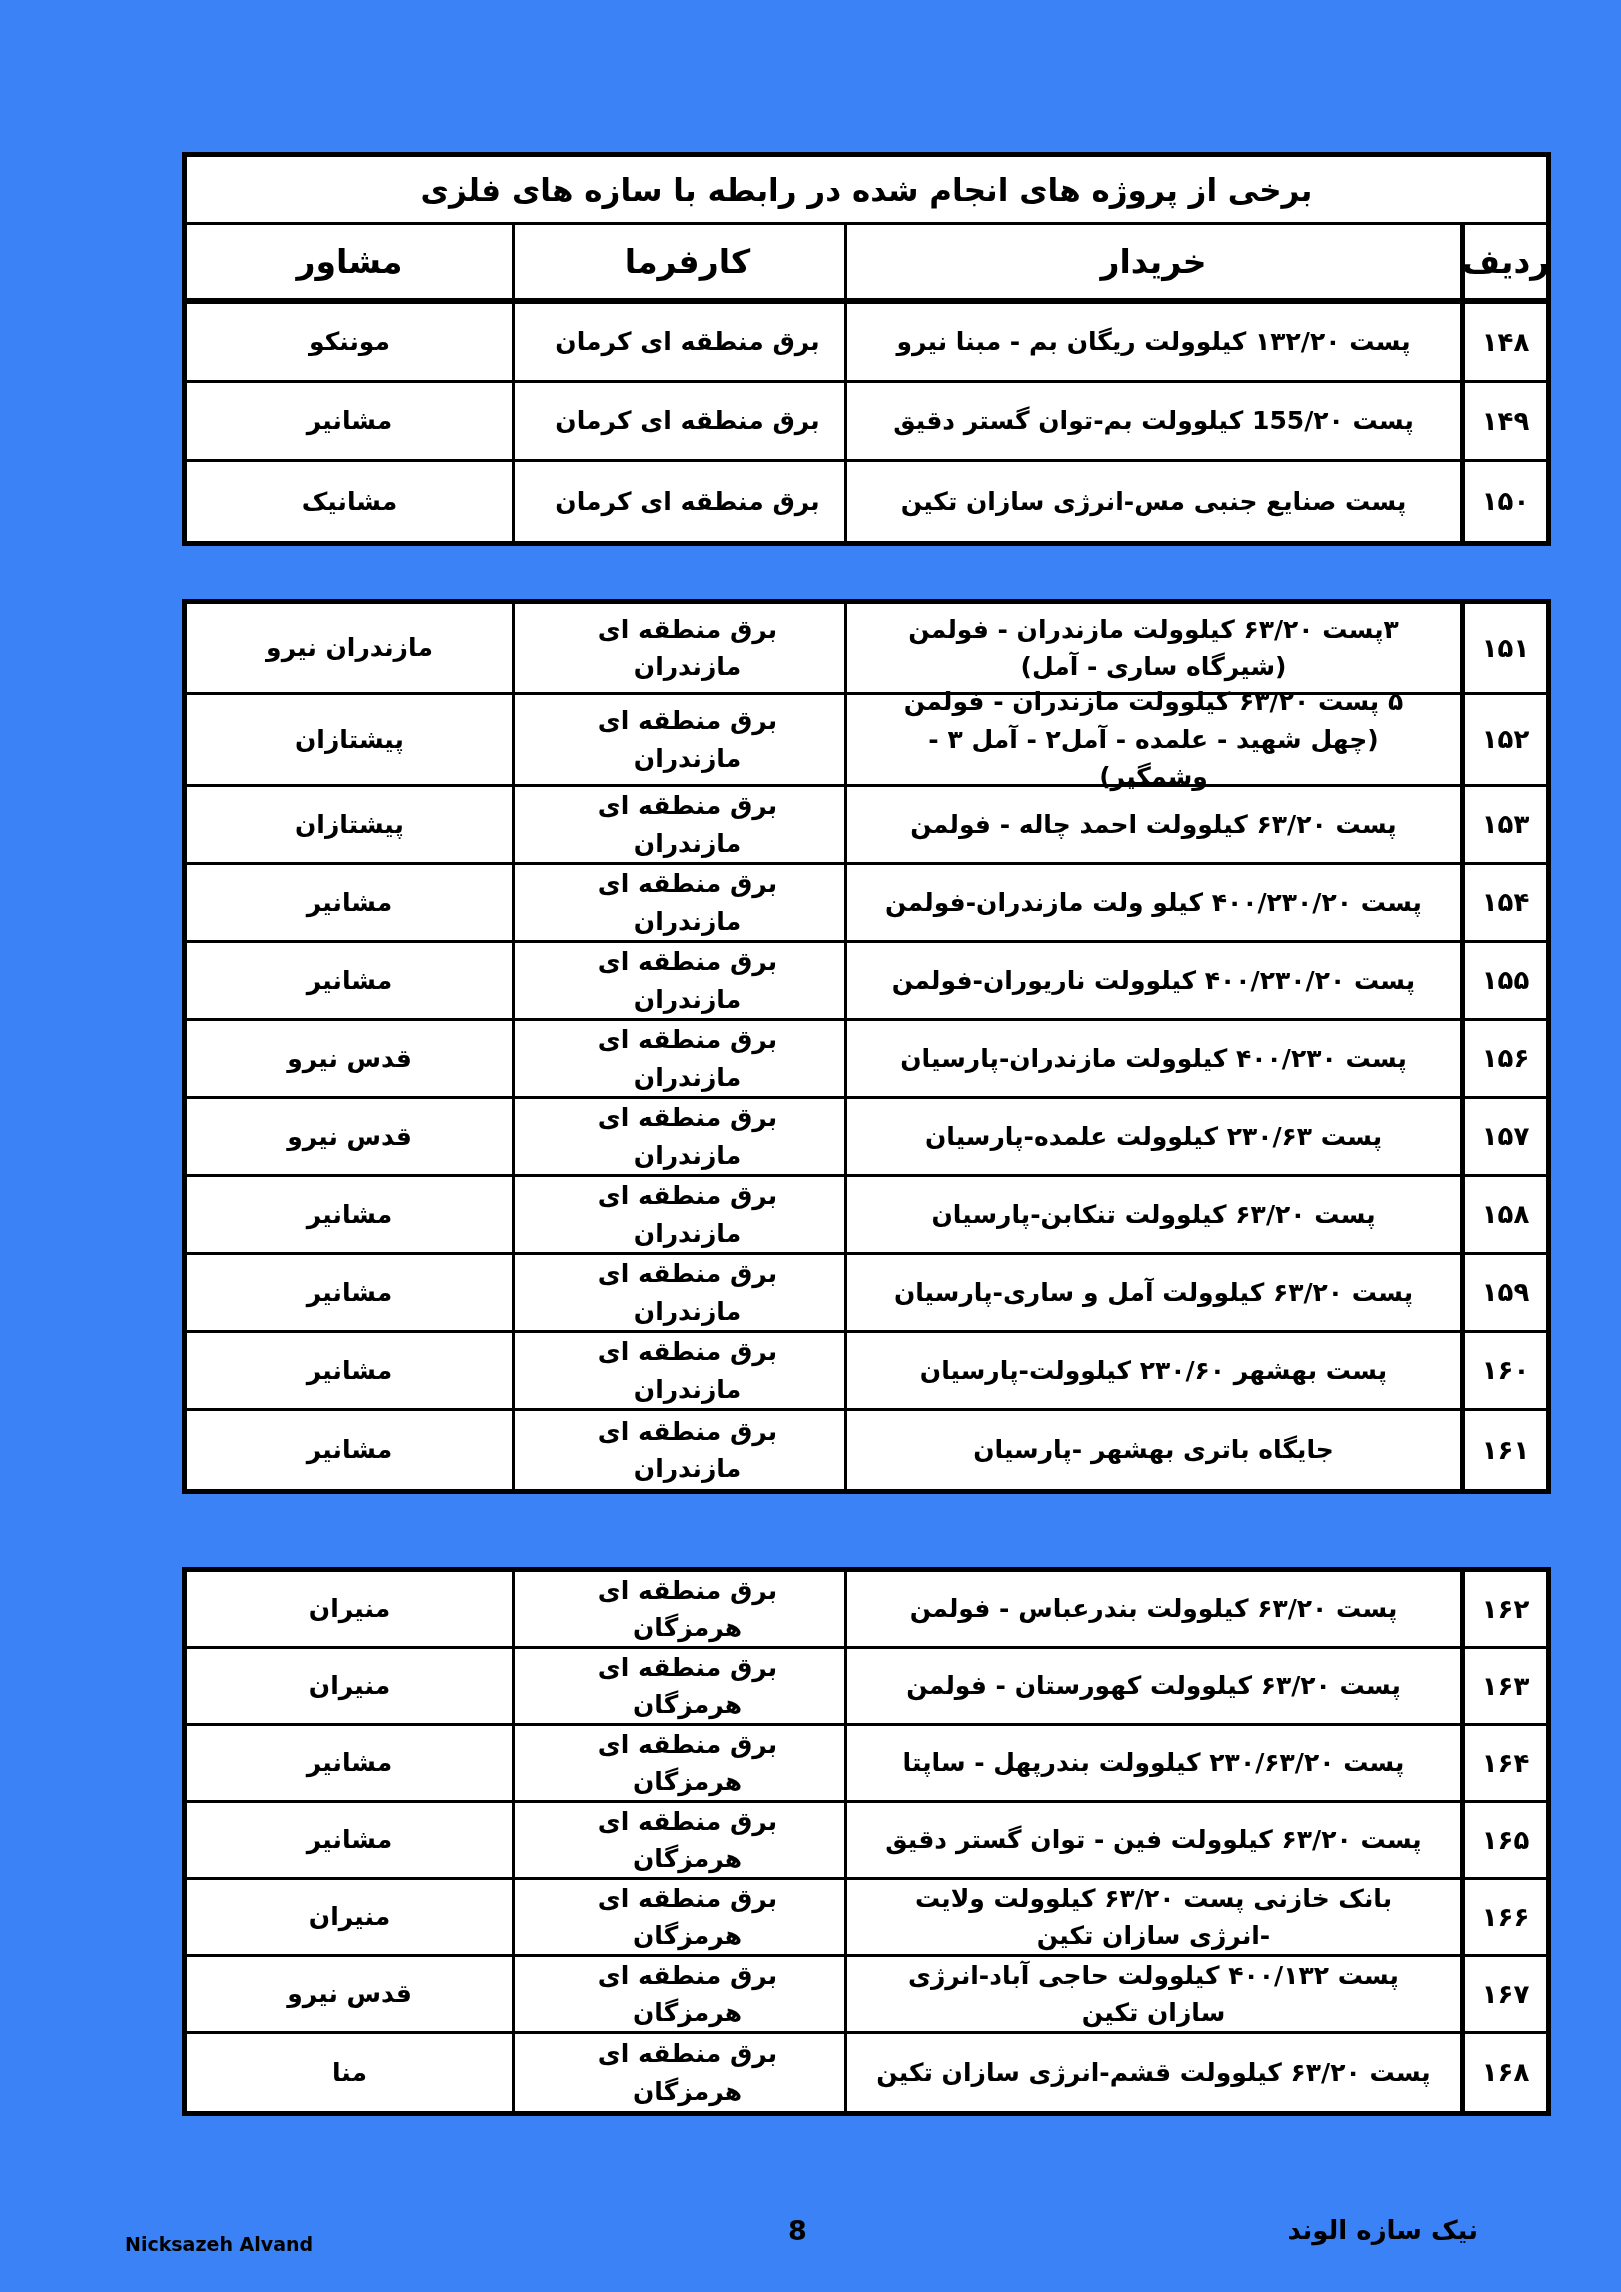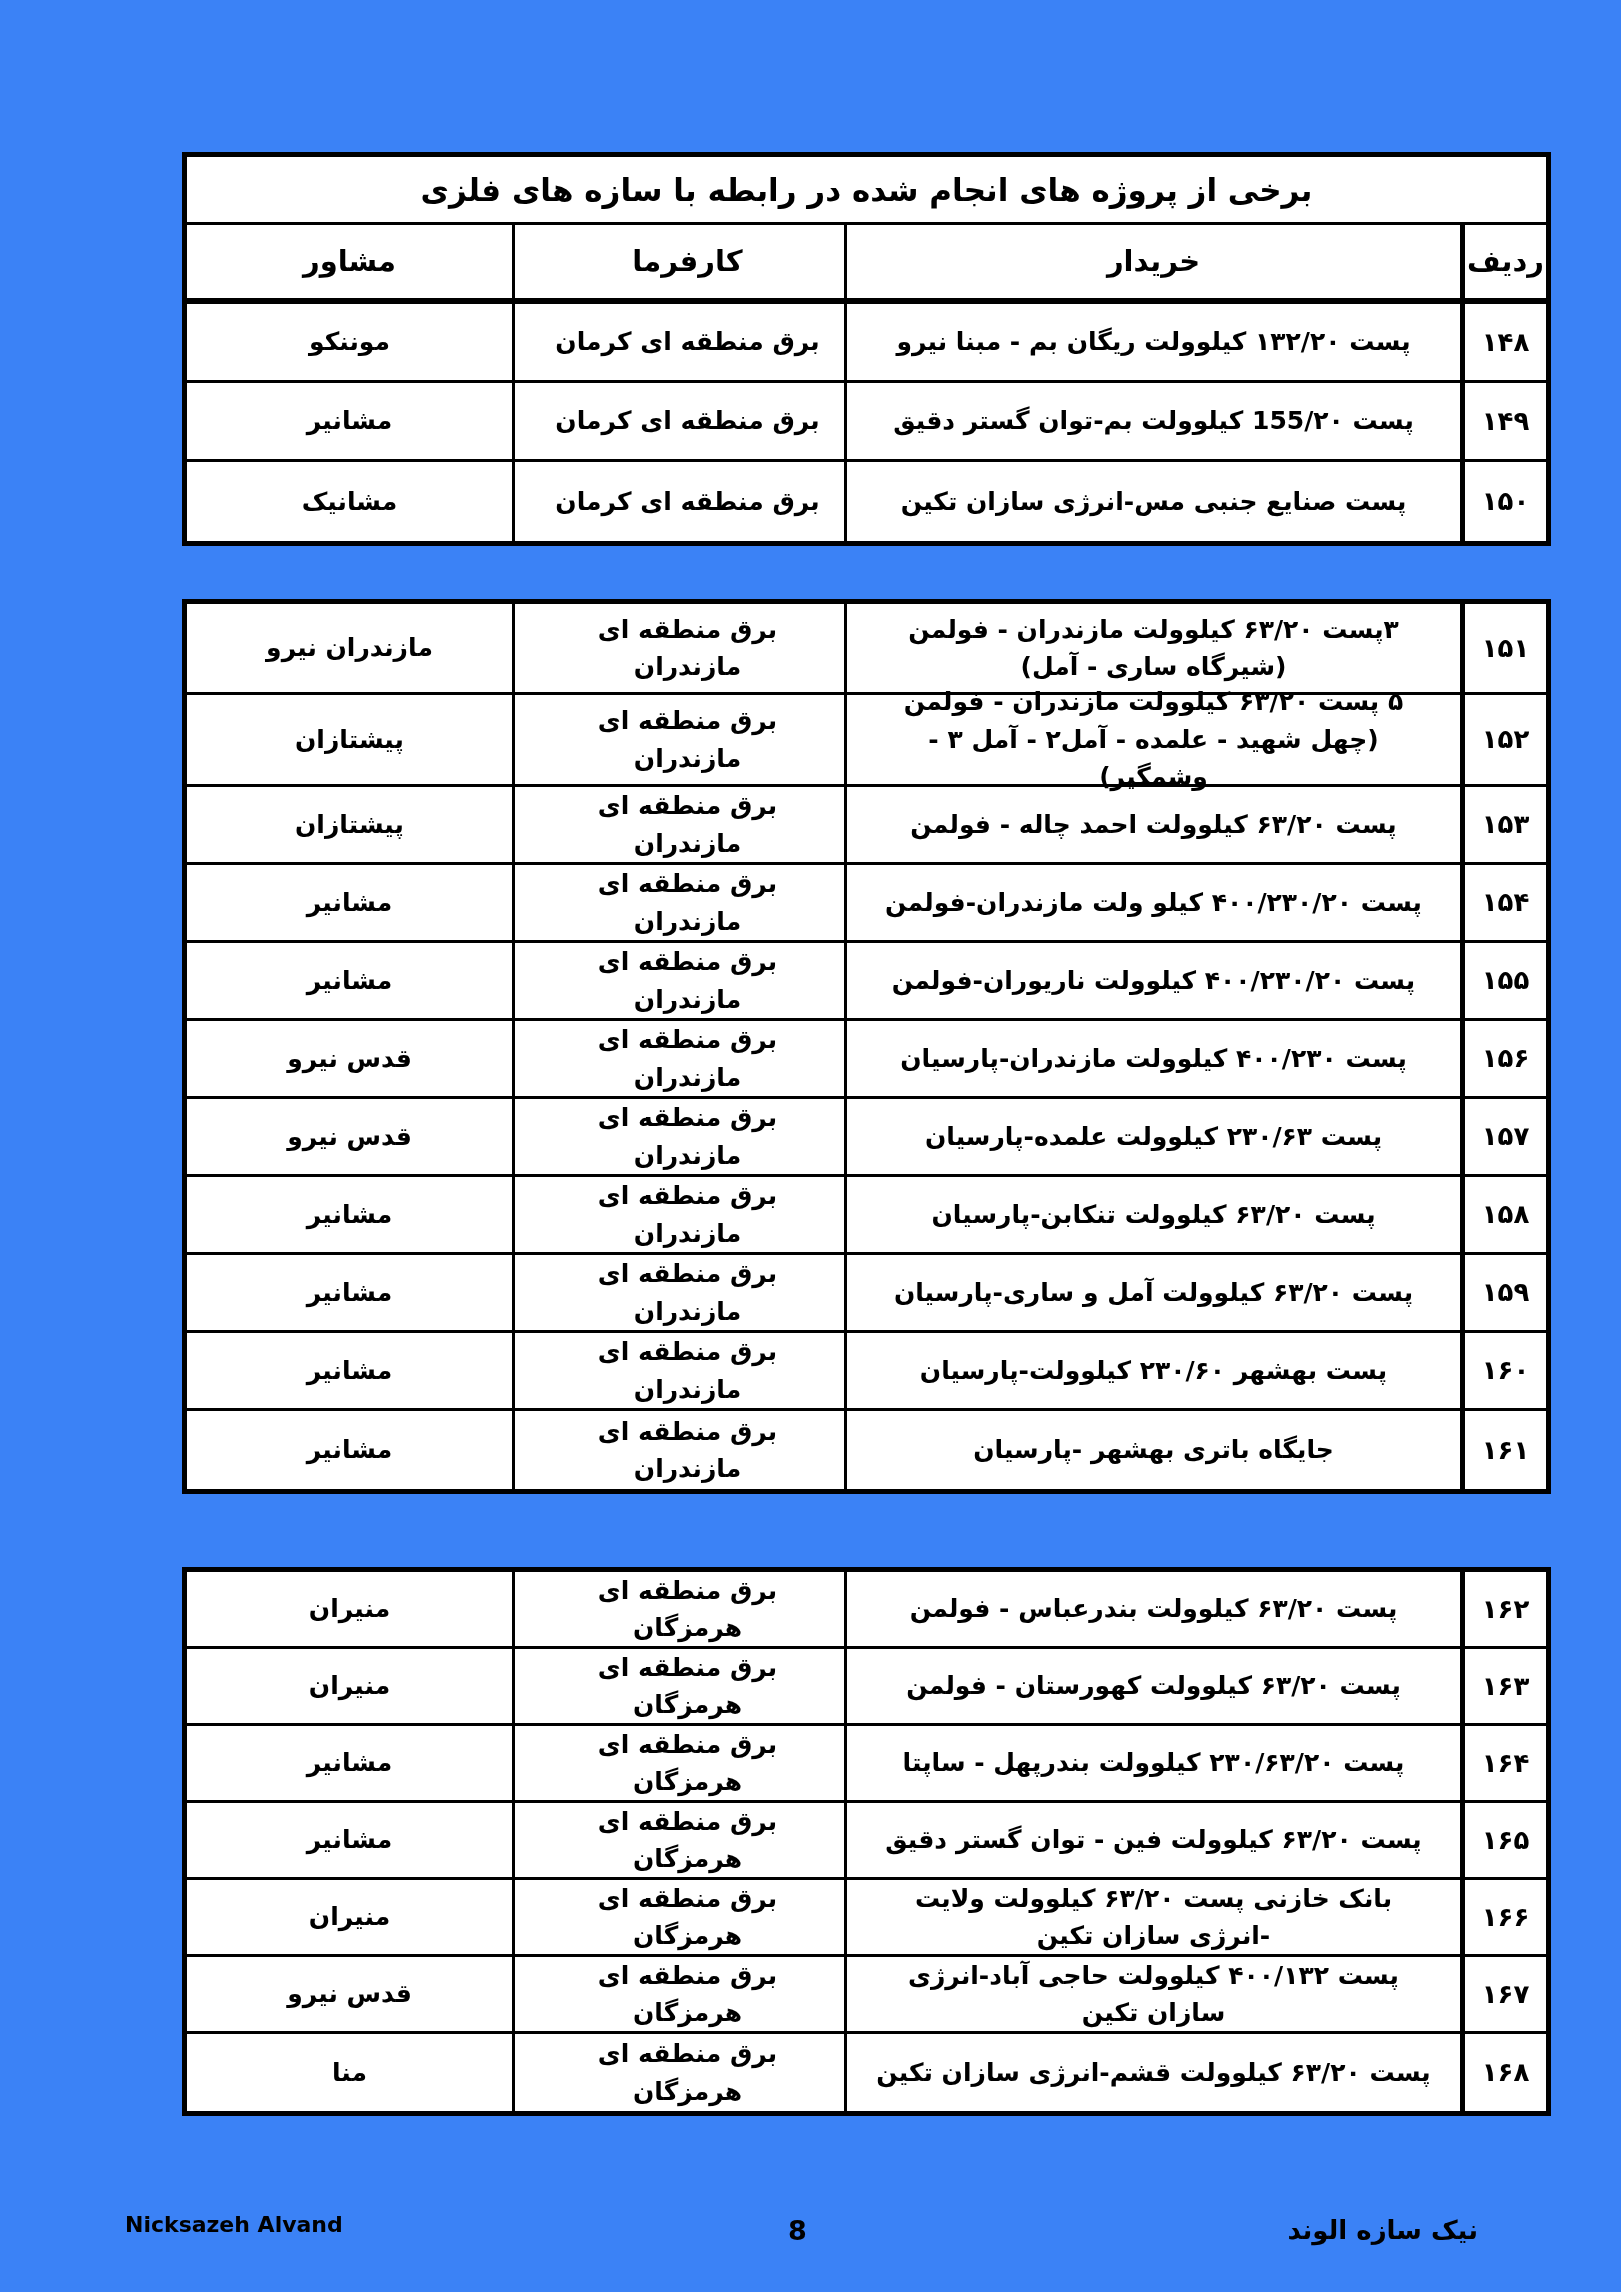--- a/index.html
+++ b/index.html
@@ -40,28 +40,28 @@
 
   .cell{
     box-sizing:border-box;display:flex;align-items:center;justify-content:center;
     text-align:center;font-weight:bold;direction:rtl;
     font-size:25px;line-height:1.5;padding:1.8px 12.5px;
   }
   .cell.radif{width:86px;border-left:5.4px solid #000;padding:1.8px 3.6px;font-size:26px;}
   .cell.buyer{width:613px;padding:2px 25px;}
   .cell.employer{width:316px;border-right:3.6px solid #000;margin-left:16px;}
   .cell.consultant{flex:1;border-right:3.6px solid #000;}
-  .header-row .cell{font-size:29px;text-align:center;}
+  .header-row .cell{font-size:33px;text-align:center;}
 
   .footer{
     position:absolute;top:2210px;left:0;width:1621px;height:45px;
   }
   .footer .f-left{
-    position:absolute;left:125px;top:2px;
-    font-size:22px;font-weight:bold;direction:ltr;
+    position:absolute;left:125px;top:23px;
+    font-size:19px;font-weight:bold;direction:ltr;
   }
   .footer .f-center{
     position:absolute;left:788px;top:5.4px;
     font-size:27px;font-weight:bold;
   }
   .footer .f-right{
     position:absolute;right:143px;top:5.4px;
     font-size:26px;font-weight:bold;direction:rtl;
   }
 </style>

